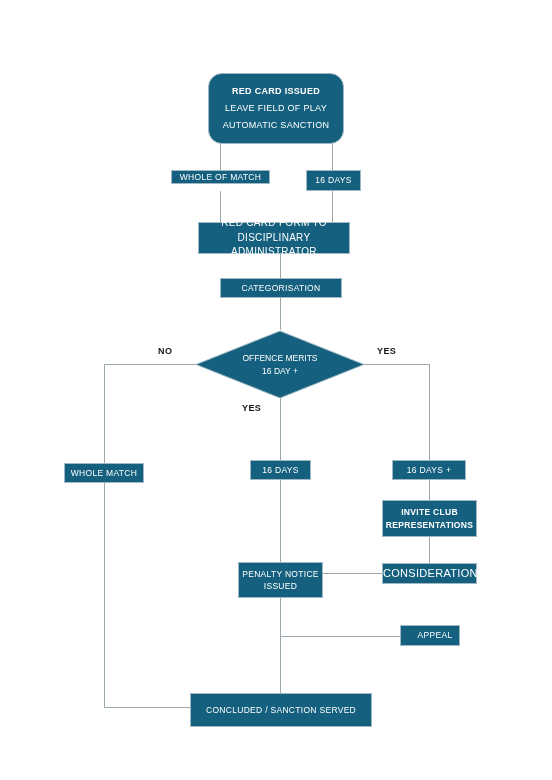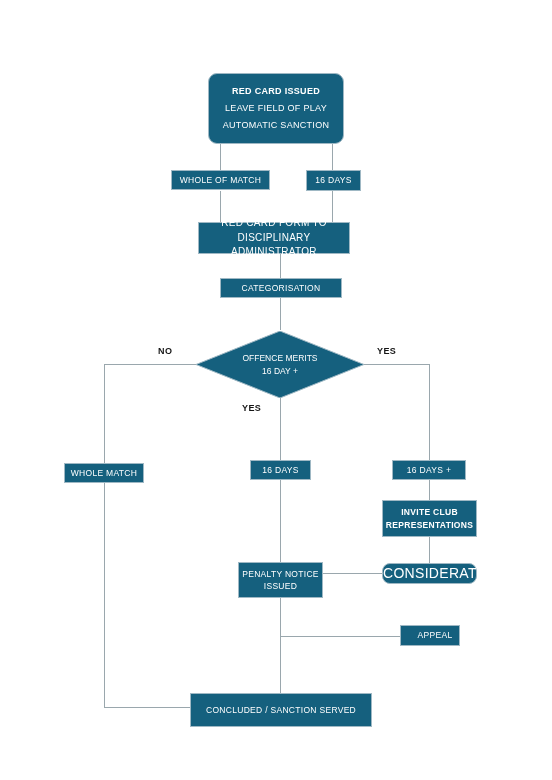--- a/index.html
+++ b/index.html
@@ -32,21 +32,21 @@
     z-index: 3;
   }
   .node .lines {
     display: block;
     width: 100%;
   }
   .node .lines span {
     display: block;
   }
   .node.rounded {
-    border-radius: 9px;
+    border-radius: 14px;
     border: 1px solid #9fb8c4;
     line-height: 1.9;
   }
   .node.rounded .line1 {
     font-weight: bold;
   }
   .diamond-wrap {
     position: absolute;
     z-index: 3;
   }
@@ -131,21 +131,21 @@
   <div class="edge-label" style="left:242px; top:403px;">YES</div>
 
   <div class="node rounded" style="left:208px; top:73px; width:136px; height:71px; font-size:9px;">
     <span class="lines">
       <span class="line1">RED CARD ISSUED</span>
       <span class="line2">LEAVE FIELD OF PLAY</span>
       <span class="line3">AUTOMATIC SANCTION</span>
     </span>
   </div>
 
-  <div class="node" style="left:171px; top:170px; width:99px; height:20px; font-size:8.5px;align-items:center;">
+  <div class="node" style="left:171px; top:170px; width:99px; height:14px; font-size:8.5px;align-items:center;">
     <span class="lines">
         <span>WHOLE OF MATCH</span>
       </span>
   </div>
 
   <div class="node" style="left:306px; top:170px; width:55px; height:21px; font-size:8.5px;">
     <span class="lines">
         <span>16 DAYS</span>
       </span>
   </div>
@@ -198,21 +198,21 @@
     </span>
   </div>
 
   <div class="node" style="left:238px; top:562px; width:85px; height:36px; font-size:8.5px;">
     <span class="lines">
       <span>PENALTY NOTICE</span>
       <span>ISSUED</span>
     </span>
   </div>
 
-  <div class="node" style="left:382px; top:563px; width:95px; height:21px; font-size:14px;border-radius:8px;">
+  <div class="node" style="left:382px; top:563px; width:95px; height:21px; font-size:11px;">
     <span class="lines">
         <span>CONSIDERATION</span>
       </span>
   </div>
 
   <div class="node" style="left:400px; top:625px; width:60px; height:21px; font-size:8.5px;padding-left:10px;">
     <span class="lines">
         <span>APPEAL</span>
       </span>
   </div>

